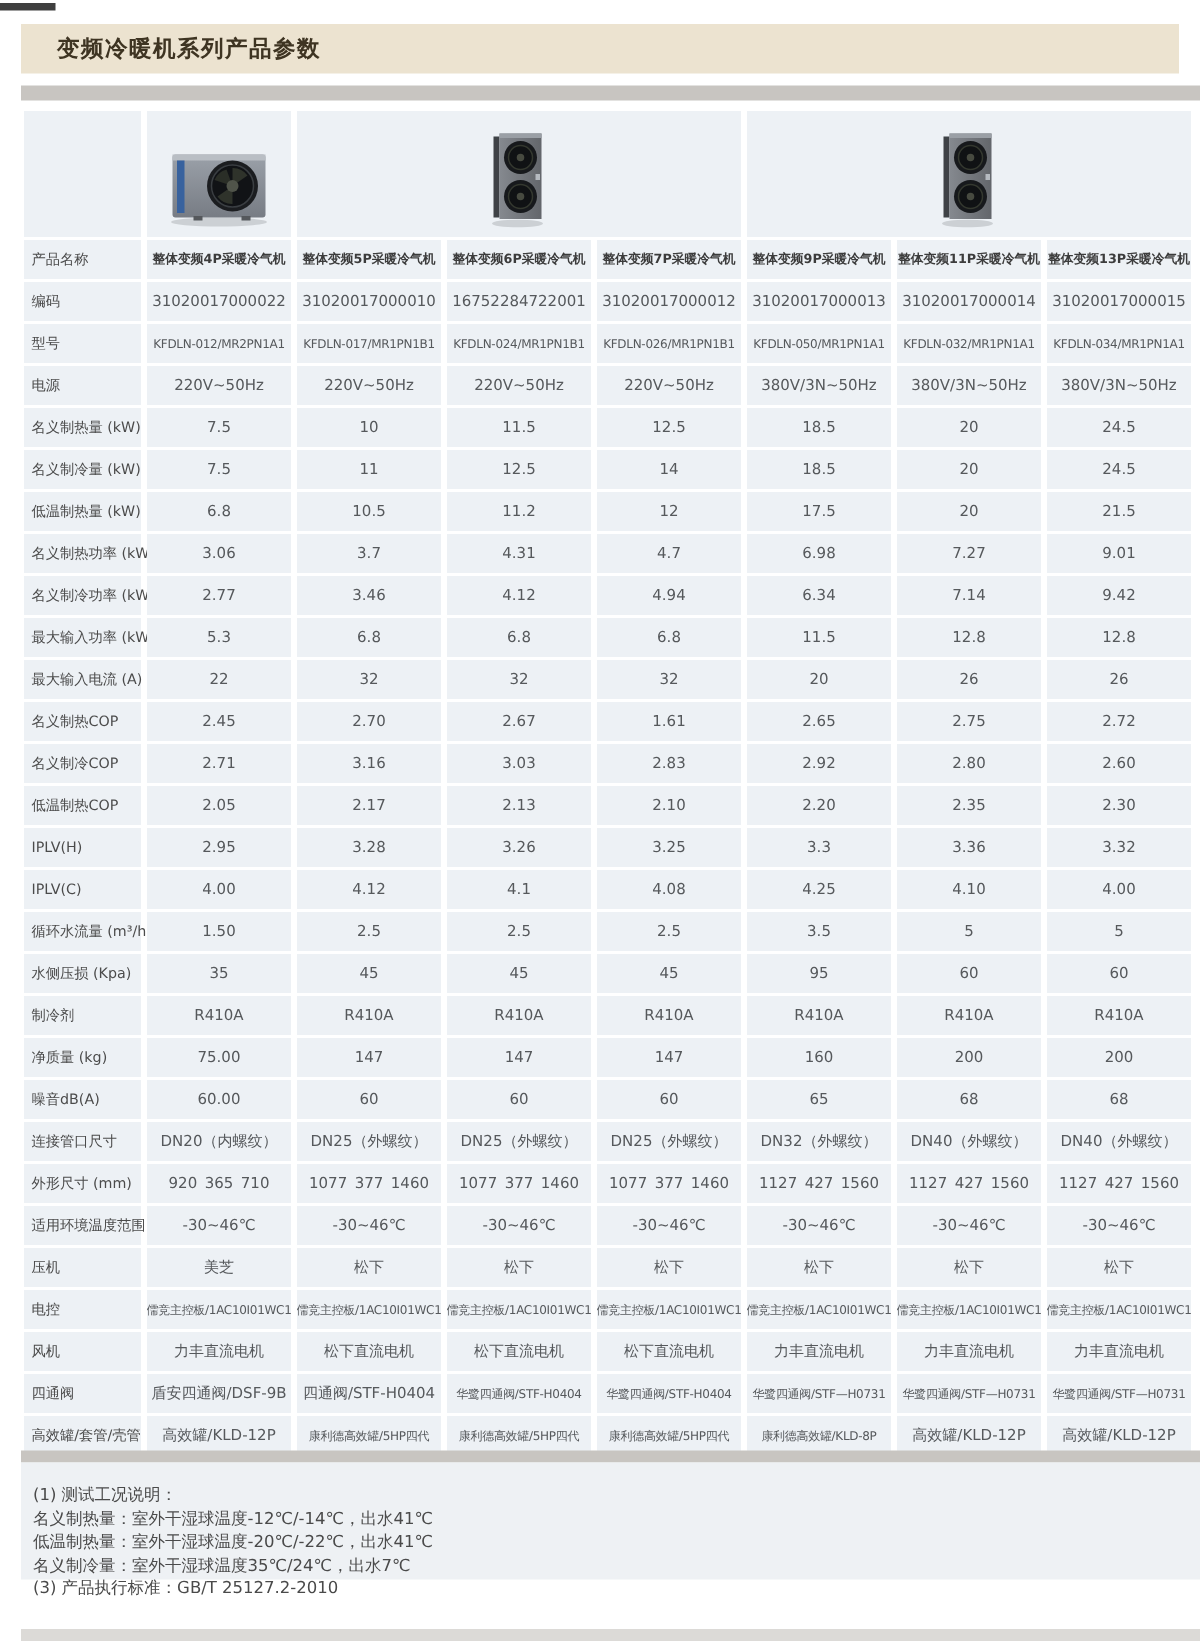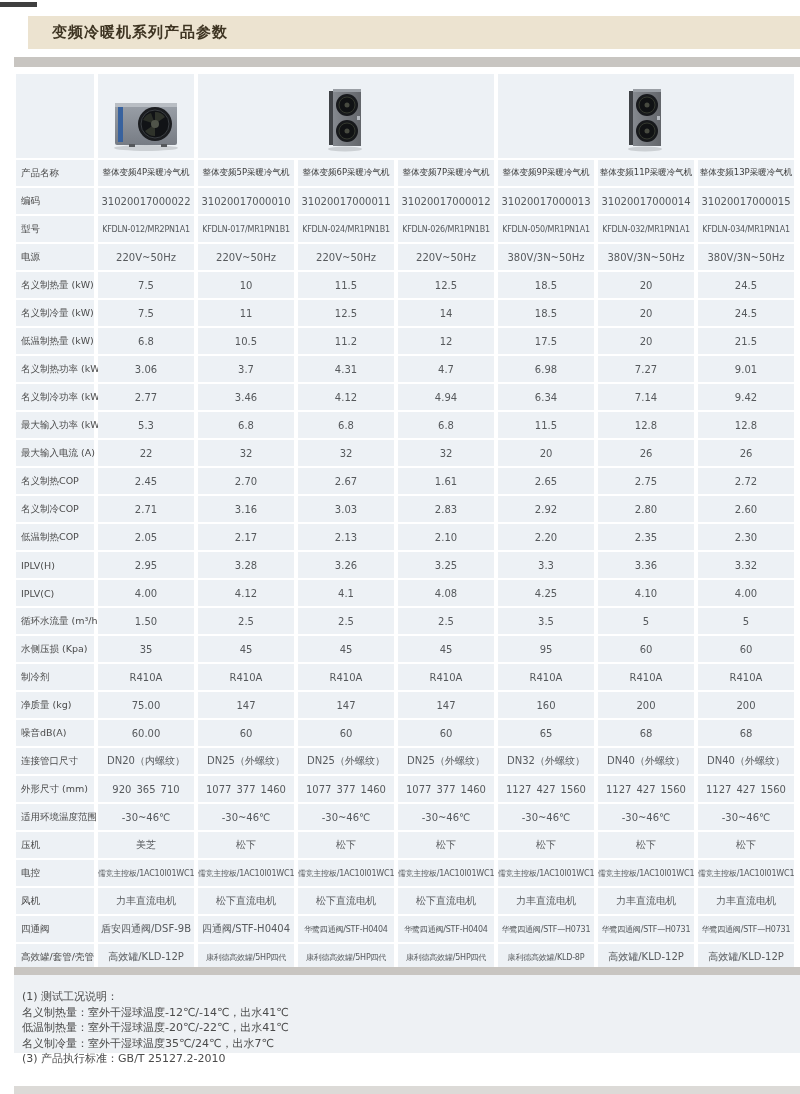--- a/index.html
+++ b/index.html
@@ -12,39 +12,39 @@
     --header-text:#3c3c3c;
     --notes-bg:#eef1f4;
     --bottom-bar:#dcdad7;
   }
   *{margin:0;padding:0;box-sizing:border-box;}
   html,body{width:800px;height:1094px;background:#ffffff;overflow:hidden;
     font-family:"DejaVu Sans", sans-serif;}
   .page{position:relative;width:800px;height:1094px;background:#fff;}
   .top-mark{position:absolute;left:0;top:2px;width:37px;height:5px;background:#3f3f3f;}
   .title-bar{position:absolute;left:14px;top:16px;width:772px;height:33px;
-    background:var(--accent-beige);display:flex;align-items:center;padding-left:24px;margin-left:14px;}
+    background:var(--accent-beige);display:flex;align-items:center;padding-left:24px;}
   .title-bar .t{font-size:15px;font-weight:bold;color:var(--title-text);letter-spacing:1px;}
   .gray-bar{position:absolute;left:14px;width:786px;background:var(--bar-gray);}
   .gray-bar.one{top:57px;height:10px;}
   .gray-bar.two{top:967px;height:8px;}
   .bottom-bar{position:absolute;left:14px;top:1086px;width:786px;height:8px;background:var(--bottom-bar);}
 
   .tbl{position:absolute;left:16px;top:74px;width:778px;}
   .img-row{display:grid;grid-template-columns:78px 96px 296px 296px;column-gap:4px;
     height:84px;margin-bottom:2px;}
   .img-row .cell{background:var(--cell-bg);display:flex;align-items:flex-end;justify-content:center;
     padding-bottom:5px;}
   .grid{display:grid;grid-template-columns:78px repeat(7,96px);gap:2px 4px;grid-auto-rows:26px;}
   .cell{background:var(--cell-bg);}
   .grid .cell{display:flex;align-items:center;justify-content:center;overflow:hidden;}
   .grid .cell.label{justify-content:flex-start;padding-left:5px;font-size:9.5px;
     color:var(--label-text);white-space:nowrap;overflow:visible;}
   .grid .cell.val{font-size:10px;color:var(--value-text);white-space:nowrap;text-align:center;}
-  .grid .cell.val.hdr{font-size:8.5px;font-weight:normal;color:var(--header-text);}
+  .grid .cell.val.hdr{font-size:8.5px;font-weight:bold;color:var(--header-text);}
   .grid .cell.val.small{font-size:8px;letter-spacing:-0.2px;}
 
   .notes{position:absolute;left:14px;top:975px;width:786px;height:78px;background:var(--notes-bg);
     padding:14px 0 0 8px;}
   .notes .line{font-size:11px;line-height:15.5px;color:#4a4a4a;white-space:nowrap;}
 </style>
 </head>
 <body>
 
 <div class="page">
@@ -135,21 +135,21 @@
         <div class="cell val hdr">整体变频4P采暖冷气机</div>
         <div class="cell val hdr">整体变频5P采暖冷气机</div>
         <div class="cell val hdr">整体变频6P采暖冷气机</div>
         <div class="cell val hdr">整体变频7P采暖冷气机</div>
         <div class="cell val hdr">整体变频9P采暖冷气机</div>
         <div class="cell val hdr">整体变频11P采暖冷气机</div>
         <div class="cell val hdr">整体变频13P采暖冷气机</div>
         <div class="cell label">编码</div>
         <div class="cell val">31020017000022</div>
         <div class="cell val">31020017000010</div>
-        <div class="cell val">31020017000011</div>
+        <div class="cell val">16752284722001</div>
         <div class="cell val">31020017000012</div>
         <div class="cell val">31020017000013</div>
         <div class="cell val">31020017000014</div>
         <div class="cell val">31020017000015</div>
         <div class="cell label">型号</div>
         <div class="cell val small">KFDLN-012/MR2PN1A1</div>
         <div class="cell val small">KFDLN-017/MR1PN1B1</div>
         <div class="cell val small">KFDLN-024/MR1PN1B1</div>
         <div class="cell val small">KFDLN-026/MR1PN1B1</div>
         <div class="cell val small">KFDLN-050/MR1PN1A1</div>

